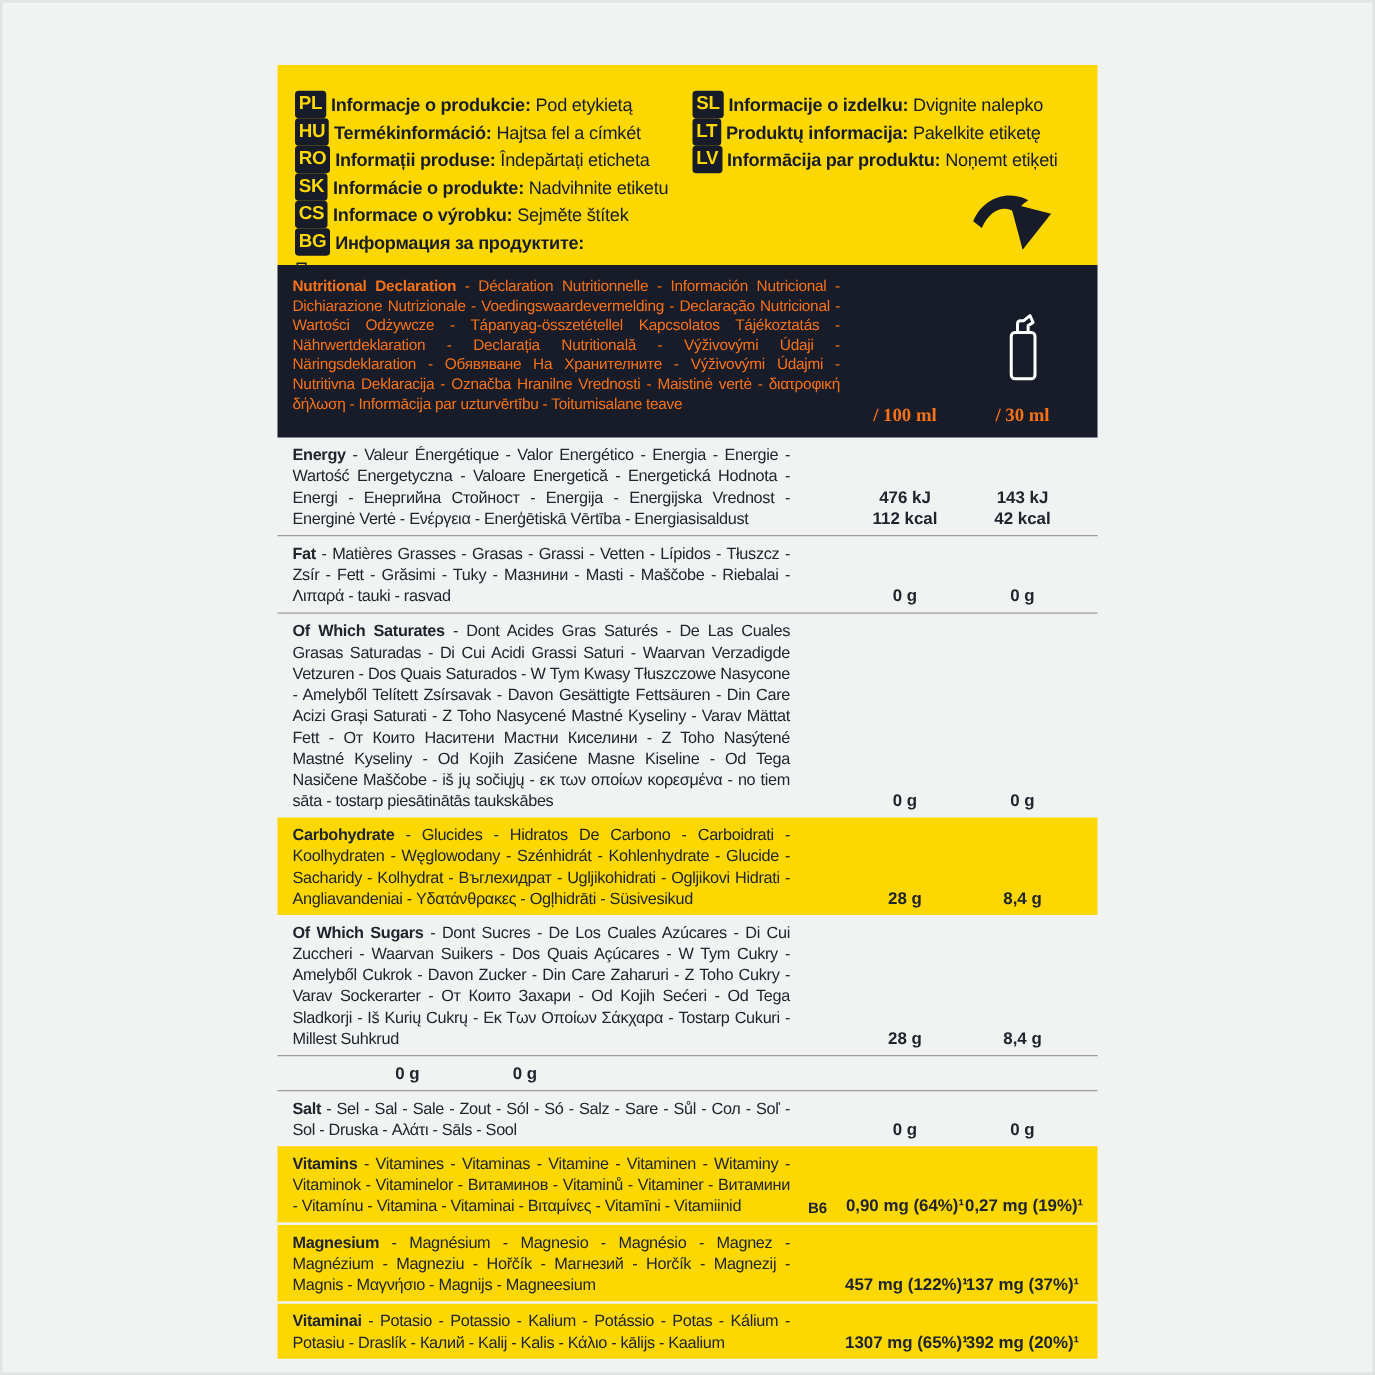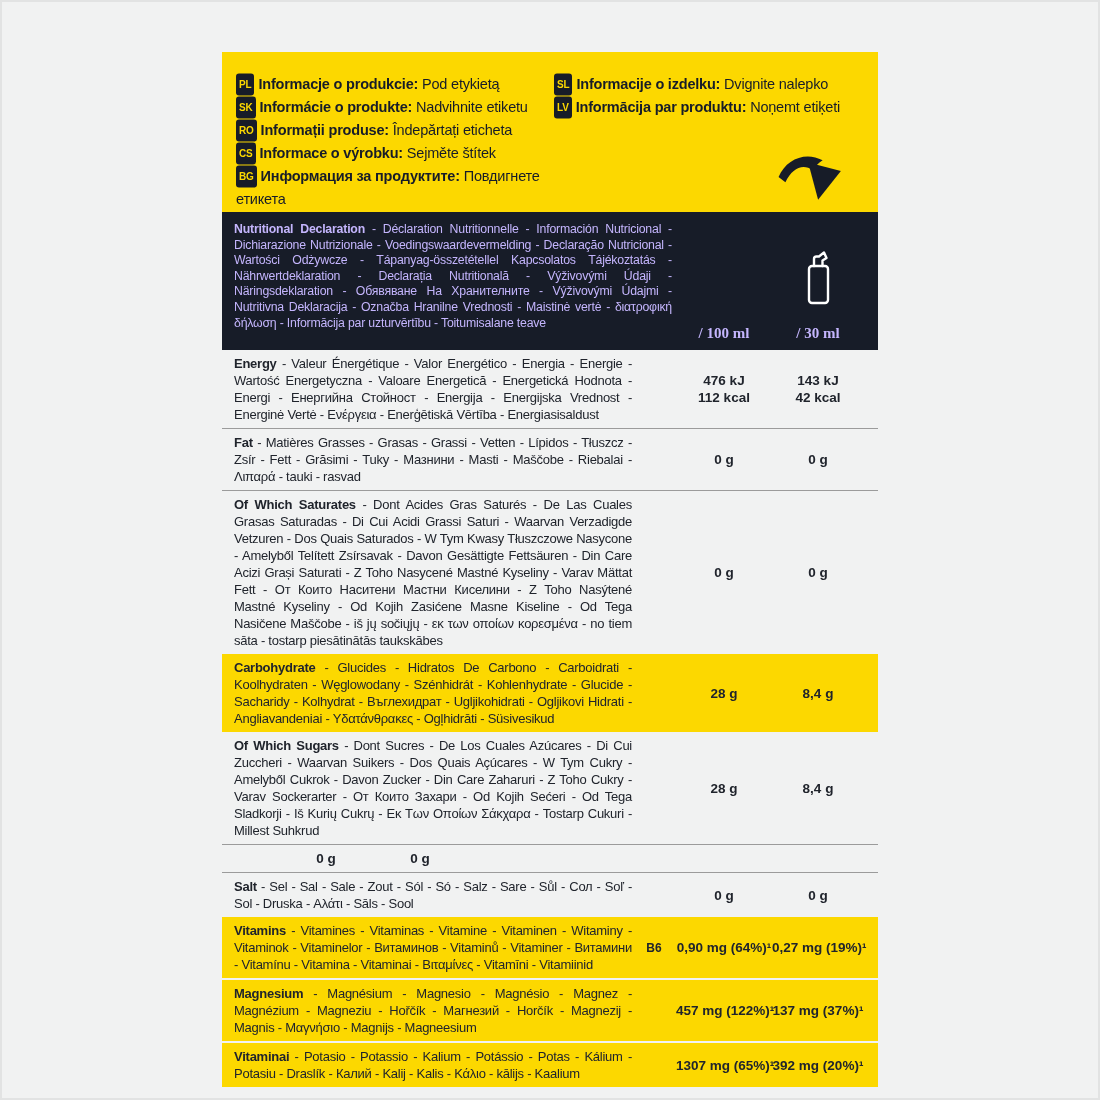--- a/index.html
+++ b/index.html
@@ -16,41 +16,41 @@
         box-shadow:inset 0 0 0 2px #e2e3e3;overflow:hidden;}
   .sheet{position:absolute;left:222px;top:52px;width:656px;}
 
   
   .peel-box{position:relative;background:var(--yellow);height:160px;
             display:flex;padding:22px 14px 10px 14px;color:var(--dark);}
   .peel-col{font-size:14.5px;line-height:21px;letter-spacing:-0.2px;}
   .peel-col.left{width:318px;flex:none;padding-right:10px;}
   .peel-col.right{flex:1;}
   .lang-chip{display:inline-block;background:var(--dark);color:var(--yellow);
-             font-weight:bold;font-size:10px;line-height:12px;padding:5px 3px;
+             font-weight:bold;font-size:15px;line-height:12px;padding:5px 3px;
              border-radius:3px;margin-right:4px;transform:translateY(-1.5px);}
   .peel-label{font-weight:bold;}
   .peel-arrow{position:absolute;right:28px;bottom:6px;width:76px;height:58px;}
 
   
-  .decl-header{position:relative;background:var(--dark);color:#c4b5fd;height:138px;
+  .decl-header{position:relative;background:var(--dark);color:#f97316;height:138px;
                padding:10px 14px 8px 12px;}
   .decl-text{width:438px;font-size:12.3px;line-height:15.6px;text-align:justify;
              letter-spacing:-0.2px;}
   .decl-text b{font-weight:bold;}
   .bottle-wrap{position:absolute;bottom:44px;right:14px;width:92px;
                display:flex;justify-content:center;}
   .unit-row{position:absolute;bottom:8px;right:14px;display:flex;}
   .unit-cell{font-weight:bold;font-size:15px;text-align:center;white-space:nowrap;font-family:Liberation Serif, serif;}
   .unit-cell.c1{width:96px;}
   .unit-cell.c2{width:92px;}
 
   
   .ntable{width:656px;}
-  .row{display:flex;align-items:center;padding:5px 14px 5px 12px;}
+  .row{display:flex;align-items:flex-end;padding:5px 14px 5px 12px;}
   .row.sep{border-top:1px solid var(--sep);}
   .row.yellow{background:var(--yellow);}
   .row.yellow + .row.yellow{border-top:2px solid var(--bg);}
   .cell-label{flex:1;font-size:13px;line-height:17px;letter-spacing:-0.25px;
               text-align:justify;align-self:center;}
   .cell-label .lead{font-weight:bold;}
   .cell-extra{width:44px;flex:none;text-align:center;font-weight:bold;font-size:12px;}
   .cell-v{flex:none;text-align:center;font-weight:bold;font-size:13.5px;
           line-height:17px;white-space:nowrap;}
   .cell-v.v1{width:96px;}
@@ -58,27 +58,29 @@
 </style>
 </head>
 <body>
 
 <div class="page">
   <div class="sheet">
 
     <div class="peel-box">
       <div class="peel-col left">
         <div><span class="lang-chip">PL</span><span class="peel-label">Informacje o produkcie:</span> <span>Pod etykietą</span></div>
+        <div><span class="lang-chip">HU</span><span class="peel-label">Termékinformáció:</span> <span>Hajtsa fel a címkét</span></div>
+        <div><span class="lang-chip">RO</span><span class="peel-label">Informații produse:</span> <span>Îndepărtați eticheta</span></div>
         <div><span class="lang-chip">SK</span><span class="peel-label">Informácie o produkte:</span> <span>Nadvihnite etiketu</span></div>
-        <div><span class="lang-chip">RO</span><span class="peel-label">Informații produse:</span> <span>Îndepărtați eticheta</span></div>
         <div><span class="lang-chip">CS</span><span class="peel-label">Informace o výrobku:</span> <span>Sejměte štítek</span></div>
         <div><span class="lang-chip">BG</span><span class="peel-label">Информация за продуктите:</span> <span>Повдигнете етикета</span></div>
       </div>
       <div class="peel-col right">
         <div><span class="lang-chip">SL</span><span class="peel-label">Informacije o izdelku:</span> <span>Dvignite nalepko</span></div>
+        <div><span class="lang-chip">LT</span><span class="peel-label">Produktų informacija:</span> <span>Pakelkite etiketę</span></div>
         <div><span class="lang-chip">LV</span><span class="peel-label">Informācija par produktu:</span> <span>Noņemt etiķeti</span></div>
       </div>
       <svg class="peel-arrow" viewBox="0 0 100 72" aria-hidden="true">
         <path d="M6 36 C16 12 42 2 64 14 C58 18 54 22 51 27 C38 18 24 24 15 43 Z" fill="#171c28"></path>
         <path d="M45 17 L88 28 L58 66 Z" fill="#171c28"></path>
       </svg>
     </div>
 
     <div class="decl-header">
       <p class="decl-text"><b>Nutritional Declaration</b><span> - Déclaration Nutritionnelle - Información Nutricional - Dichiarazione Nutrizionale - Voedingswaardevermelding - Declaração Nutricional - Wartości Odżywcze - Tápanyag-összetétellel Kapcsolatos Tájékoztatás - Nährwertdeklaration - Declarația Nutritională - Výživovými Údaji - Näringsdeklaration - Обявяване На Хранителните - Výživovými Údajmi - Nutritivna Deklaracija - Označba Hranilne Vrednosti - Maistinė vertė - διατροφική δήλωση - Informācija par uzturvērtību - Toitumisalane teave</span></p>

